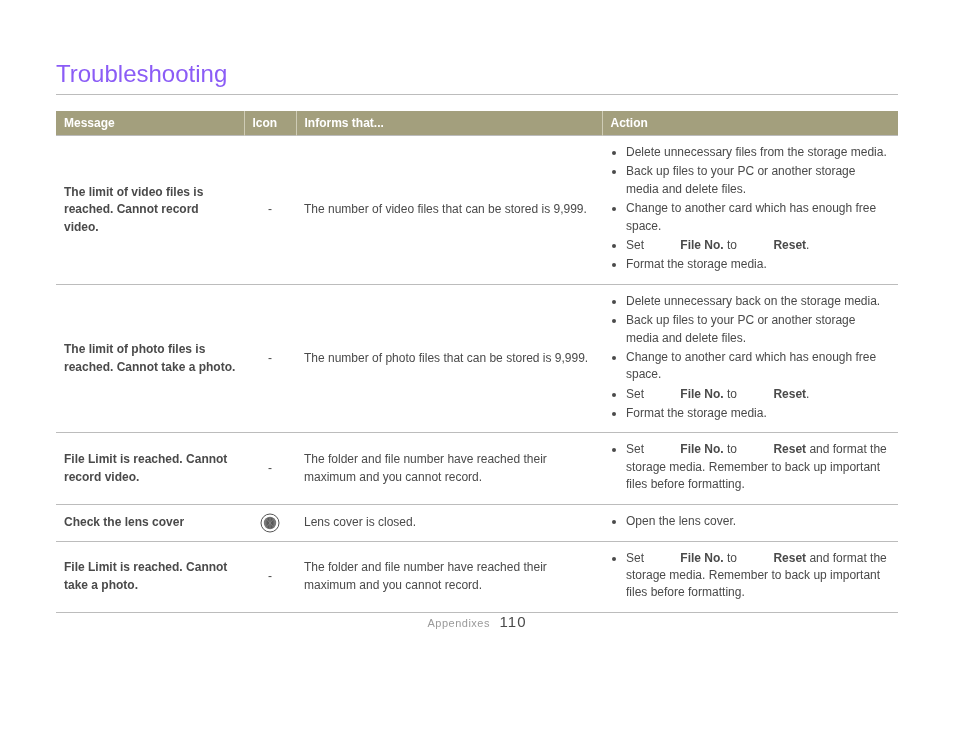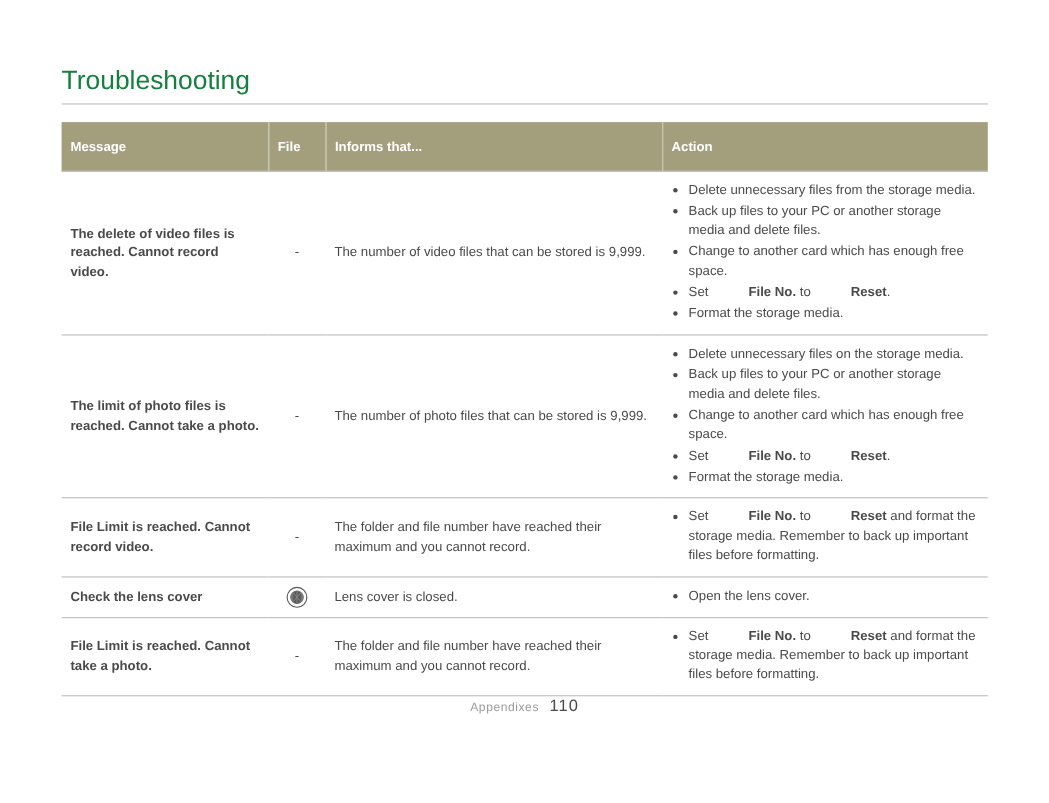--- a/index.html
+++ b/index.html
@@ -11,42 +11,42 @@
     width: 954px;
     height: 730px;
     box-sizing: border-box;
   }
   .page {
     padding: 60px 56px 0 56px;
   }
   .page-title {
     font-size: 24px;
     font-weight: 400;
-    color: #15803d;
+    color: #8b5cf6;
     border-bottom: 1px solid #bcbcbc;
     padding-bottom: 6px;
     margin-bottom: 16px;
   }
   .section-title {
     font-size: 14px;
     font-weight: bold;
     color: #595959;
     margin-bottom: 10px;
   }
   table {
     border-collapse: collapse;
     width: 100%;
     font-size: 12px;
   }
   thead th {
     background: #a39f7d;
     color: #fff;
     font-weight: bold;
     text-align: left;
-    padding: 15px 8px;
+    padding: 5px 8px;
     border-right: 1px solid #cfccb6;
   }
   thead th:last-child { border-right: none; }
   tbody td {
     border-bottom: 1px solid #bcbcbc;
     padding: 8px 8px;
     vertical-align: middle;
     line-height: 1.45;
   }
   tbody tr:first-child td { border-top: 1px solid #bcbcbc; }
@@ -77,47 +77,47 @@
 </head>
 <body>
 
 <div class="page">
   <div class="page-title">Troubleshooting</div>
 
   <table>
     <thead>
       <tr>
         <th>Message</th>
-        <th>File</th>
+        <th>Icon</th>
         <th>Informs that...</th>
         <th>Action</th>
       </tr>
     </thead>
     <tbody id="tbody">
         <tr>
-          <td class="col-msg">The delete of video files is reached. Cannot record video.</td>
+          <td class="col-msg">The limit of video files is reached. Cannot record video.</td>
           <td class="col-icon">-</td>
           <td class="col-informs">The number of video files that can be stored is 9,999.</td>
           <td class="col-action">
             <ul class="actions">
               <li>Delete unnecessary files from the storage media.</li>
               <li>Back up files to your PC or another storage media and delete files.</li>
               <li>Change to another card which has enough free space.</li>
               <li><span>Set <span class="b">File No.</span> to <span class="b">Reset</span></span>.</li>
               <li>Format the storage media.</li>
             </ul>
           </td>
         </tr>
         <tr>
           <td class="col-msg">The limit of photo files is reached. Cannot take a photo.</td>
           <td class="col-icon">-</td>
           <td class="col-informs">The number of photo files that can be stored is 9,999.</td>
           <td class="col-action">
             <ul class="actions">
-              <li>Delete unnecessary files on the storage media.</li>
+              <li>Delete unnecessary back on the storage media.</li>
               <li>Back up files to your PC or another storage media and delete files.</li>
               <li>Change to another card which has enough free space.</li>
               <li><span>Set <span class="b">File No.</span> to <span class="b">Reset</span></span>.</li>
               <li>Format the storage media.</li>
             </ul>
           </td>
         </tr>
         <tr>
           <td class="col-msg">File Limit is reached. Cannot record video.</td>
           <td class="col-icon">-</td>

